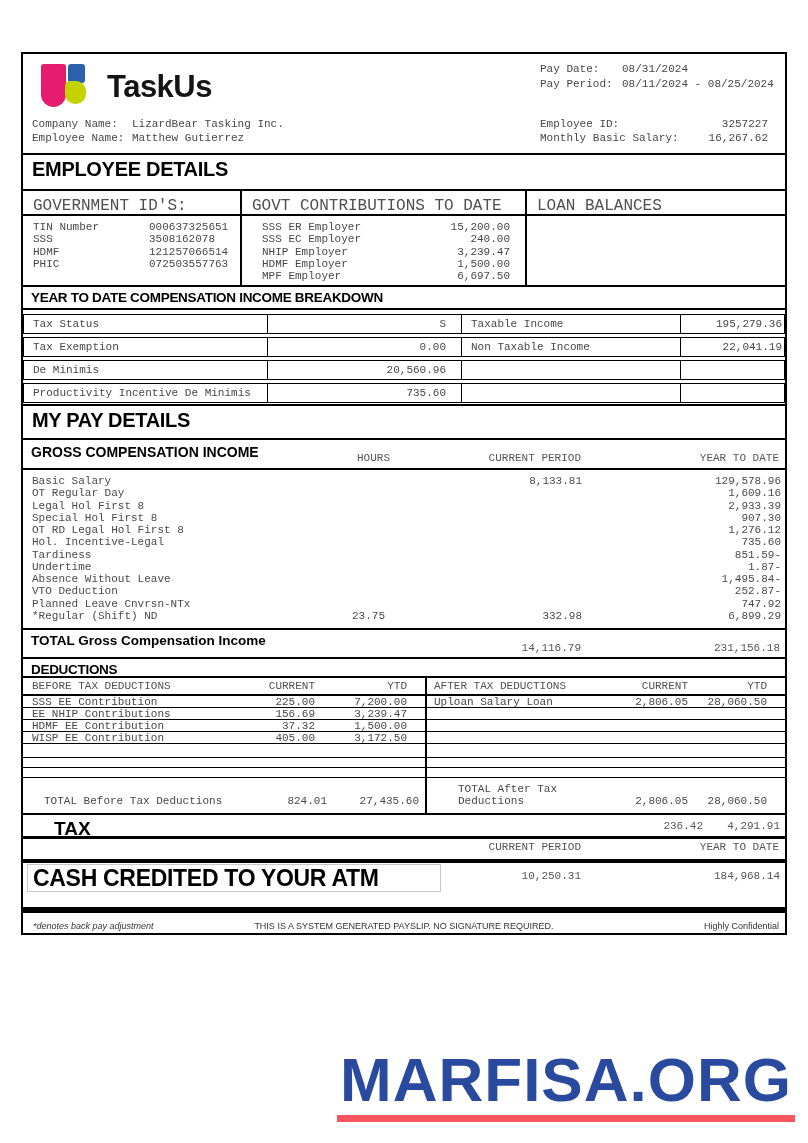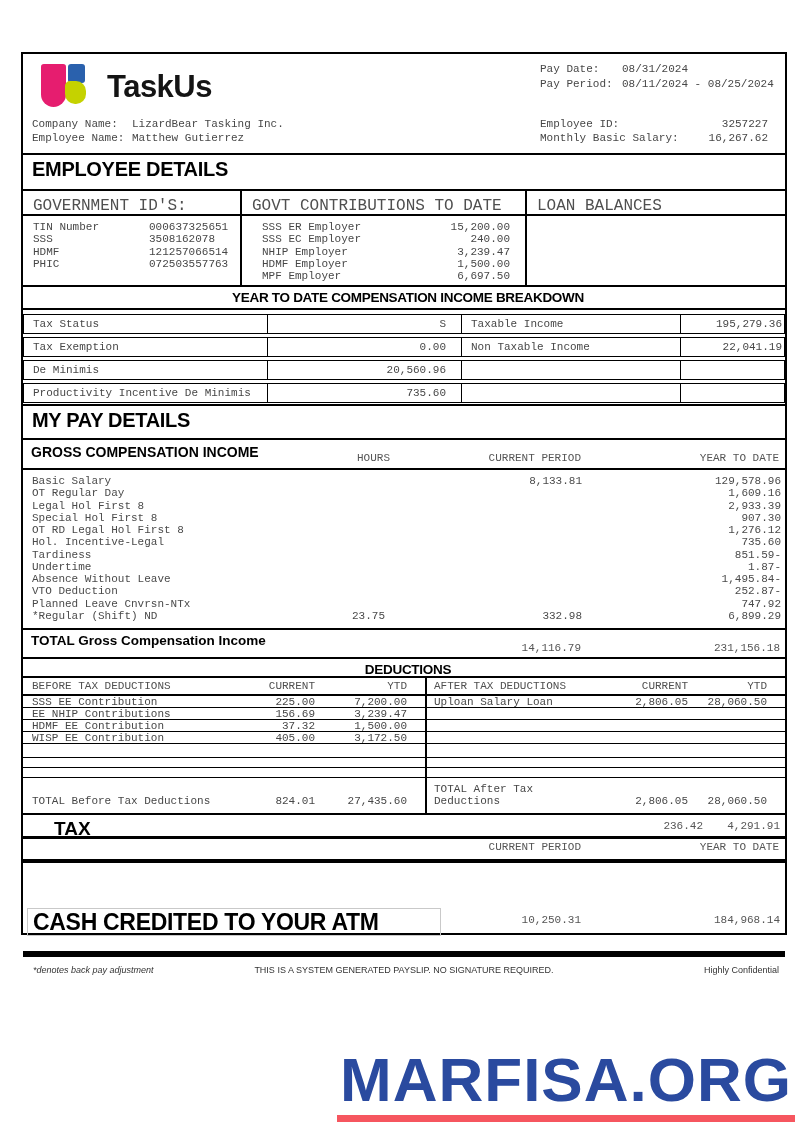--- a/index.html
+++ b/index.html
@@ -26,21 +26,21 @@
   .payinfo .lbl{display:inline-block;width:82px;}
   .co-block{position:absolute;left:9px;bottom:8px;font-size:11px;line-height:14px;color:#474747;white-space:nowrap;}
   .co-block .lbl{display:inline-block;width:100px;}
   .emp-block{position:absolute;left:517px;right:17px;bottom:8px;font-size:11px;line-height:14px;color:#474747;}
   .emp-row{display:flex;justify-content:space-between;}
 
   
   .band-title{font-weight:900;color:#000;border-bottom:2px solid #000;box-sizing:border-box;flex:none;
               letter-spacing:-0.3px;}
   .t-big{font-size:20px;padding:3px 0 0 9px;height:36px;}
-  .t-med{font-size:13.5px;padding:3px 0 0 8px;height:23px;text-align:center;}
+  .t-med{font-size:13.5px;padding:3px 0 0 8px;height:23px;}
 
   
   .gov-head,.gov-body{display:grid;grid-template-columns:217px 285px 1fr;box-sizing:border-box;flex:none;}
   .gov-head{height:25px;border-bottom:2px solid #000;}
   .gov-head>div{font-size:16px;color:#4f4f4f;padding:6px 0 0 10px;box-sizing:border-box;}
   .gov-body{height:71px;border-bottom:2px solid #000;}
   .gov-head>div+div,.gov-body>div+div{border-left:2px solid #000;}
   .gov-body>div{padding-top:5px;font-size:11px;line-height:12.3px;color:#474747;box-sizing:border-box;}
   .idrow{display:flex;padding:0 0 0 10px;}
   .idrow .k{width:116px;flex:none;}
@@ -81,31 +81,31 @@
   .ded-left{width:402px;flex:none;display:grid;grid-template-columns:1fr 100px 92px;
             padding:0 18px 0 9px;box-sizing:border-box;align-items:center;}
   .ded-right{flex:1;display:grid;grid-template-columns:1fr 90px 79px;
              padding:0 18px 0 9px;box-sizing:border-box;align-items:center;}
   .ded-hdr{height:18px;border-bottom:2px solid #000;color:#4f4f4f;}
   .ded-data{height:12px;border-bottom:1px solid #000;}
   .ded-e1{height:14px;border-bottom:1px solid #000;}
   .ded-e2{height:10px;border-bottom:1px solid #000;}
   .ded-sp{height:8px;}
   .ded-total{height:27px;align-items:flex-end;}
-  .ded-total .ded-left,.ded-total .ded-right{align-items:end;padding-bottom:6px;}
+  .ded-total .ded-left,.ded-total .ded-right{align-items:end;padding-bottom:6px;margin-left:12px;}
 
   
   .tax-band{position:relative;height:24px;border-bottom:3px solid #000;box-sizing:border-box;flex:none;}
   .tax-band .tlabel{position:absolute;left:8px;top:3px;font-size:19px;font-weight:700;margin-left:23px;}
   .tax-v{position:absolute;top:5px;font-size:11px;color:#555;}
   .tax-cur{right:82px;}
   .tax-ytd{right:5px;}
   .net-cols{position:relative;height:24px;border-bottom:4px solid #000;box-sizing:border-box;flex:none;}
   .net-cols .colhdr{bottom:6px;}
-  .cash-band{position:relative;height:50px;border-bottom:6px solid #000;box-sizing:border-box;flex:none;margin-top:44px;}
+  .cash-band{position:relative;height:50px;border-bottom:6px solid #000;box-sizing:border-box;flex:none;}
   .cash-outline{position:absolute;left:4px;top:1px;width:412px;height:26px;border:1px solid #c9c9c9;}
   .cash-band .ctitle{position:absolute;left:10px;top:2px;font-size:23px;font-weight:900;letter-spacing:-0.3px;}
   .cash-v{position:absolute;top:7px;font-size:11px;color:#555;}
   .cash-cur{right:204px;}
   .cash-ytd{right:5px;}
 
   
   .ps-footer{position:relative;flex:1;font-size:9px;color:#333;}
   .fn-left{position:absolute;left:10px;top:8px;font-style:italic;}
   .fn-center{position:absolute;left:0;right:0;top:8px;text-align:center;}

